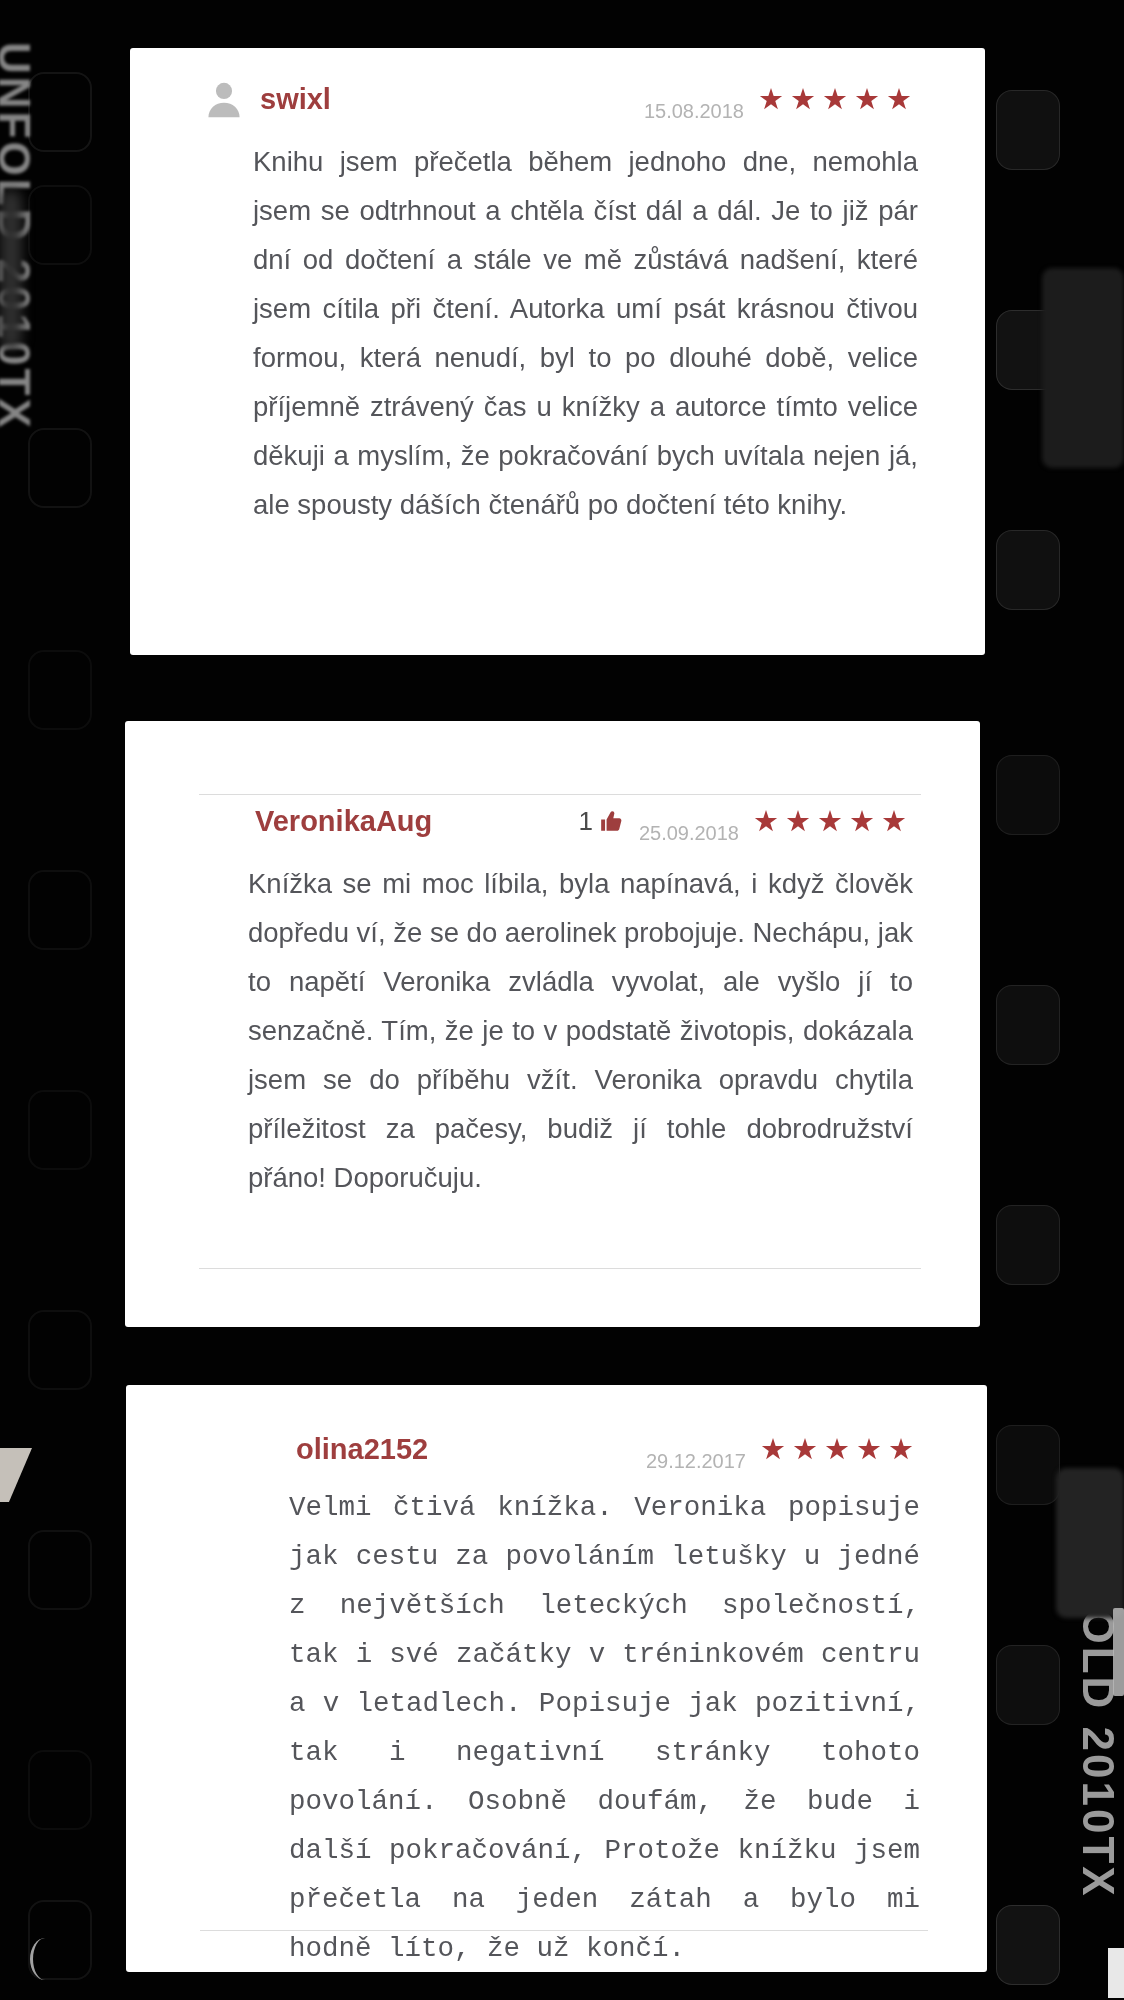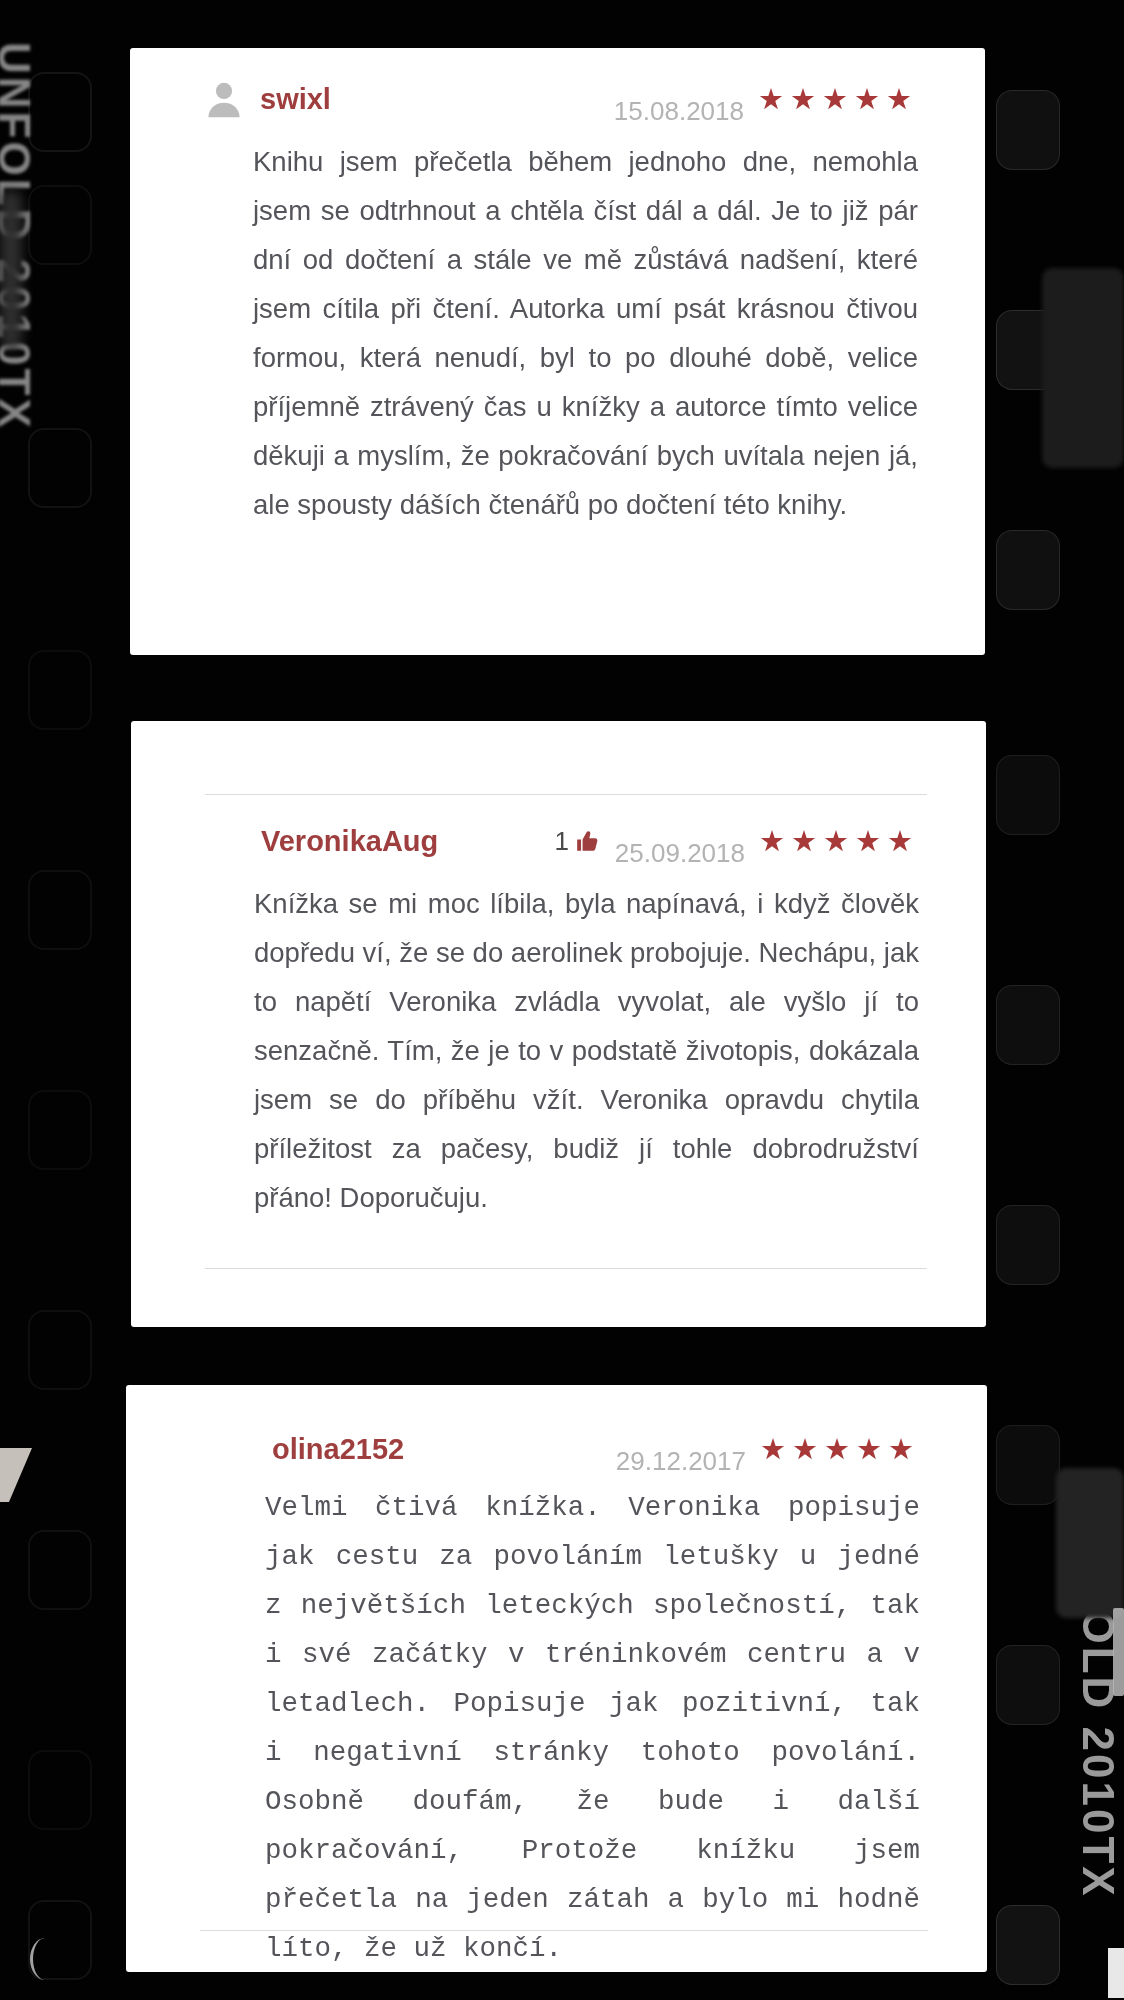--- a/index.html
+++ b/index.html
@@ -37,40 +37,40 @@
     clip-path:polygon(0 0,100% 0,28% 100%,0 100%);
   }
   #mark-bar{position:absolute;left:1113px;top:1608px;width:11px;height:88px;background:#b7b7b7;border-radius:2px;opacity:.85;}
   #mark-sliver{position:absolute;left:1108px;top:1948px;width:16px;height:50px;background:#e8e8e8;filter:blur(.5px);}
   #mark-arc{position:absolute;left:30px;top:1938px;width:30px;height:42px;border-left:3px solid rgba(230,230,230,.7);border-radius:50%;}
   
   .card{
     position:absolute;background:#ffffff;border-radius:3px;
   }
   #card-1{left:130px;top:48px;width:855px;height:607px;padding:27px 67px 0 72px;}
-  #card-2{left:131px;top:721px;width:855px;height:606px;padding:96px 67px 0 72px;}
-  #card-3{left:126px;top:1385px;width:861px;height:587px;padding:40px 67px 0 88px;}
+  #card-2{left:125px;top:721px;width:855px;height:606px;padding:76px 67px 0 72px;}
+  #card-3{left:126px;top:1385px;width:861px;height:587px;padding:40px 67px 0 112px;}
   .divider{position:absolute;left:74px;right:59px;height:1px;background:#dcdcdc;}
   #card-2 .divider.top{top:73px;}
   #card-2 .divider.bottom{top:547px;}
   #card-3 .divider.bottom{top:545px;}
   .header{display:flex;align-items:center;gap:14px;height:48px;}
   .avatar{width:44px;height:44px;flex:0 0 44px;}
   .avatar svg{width:44px;height:44px;display:block;}
   .avatar-circle-black{width:42px;height:42px;border-radius:50%;background:#111111;}
   .avatar-photo{
     width:42px;height:42px;border-radius:50%;
     background:radial-gradient(circle at 42% 32%, #ecb4a8 0 16%, #d6656b 38%, #a5343f 72%, #772029 100%);
   }
   .username{font-size:29px;color:var(--accent_red);line-height:1;font-weight:bold;}
   .meta{margin-left:auto;display:flex;align-items:center;gap:14px;}
   .helpful{display:flex;align-items:center;gap:6px;}
   .helpful-count{font-size:26px;color:#4a4a4a;}
   .thumb svg{width:26px;height:26px;display:block;fill:var(--accent_red);}
-  .date{font-size:26px;color:var(--date_gray);margin-top:24px;}
+  .date{font-size:20px;color:var(--date_gray);margin-top:24px;}
   .stars{
     font-size:29px;color:var(--star_red);letter-spacing:6px;white-space:nowrap;
     font-family:"DejaVu Sans", sans-serif;line-height:1;
   }
   .review-text{
     margin:14px 0 0 51px;
     font-size:27.5px;line-height:49px;color:var(--text_gray);
     text-align:justify;
   }
   #card-3 .review-text{margin-top:10px;font-family:Liberation Mono, monospace;}

